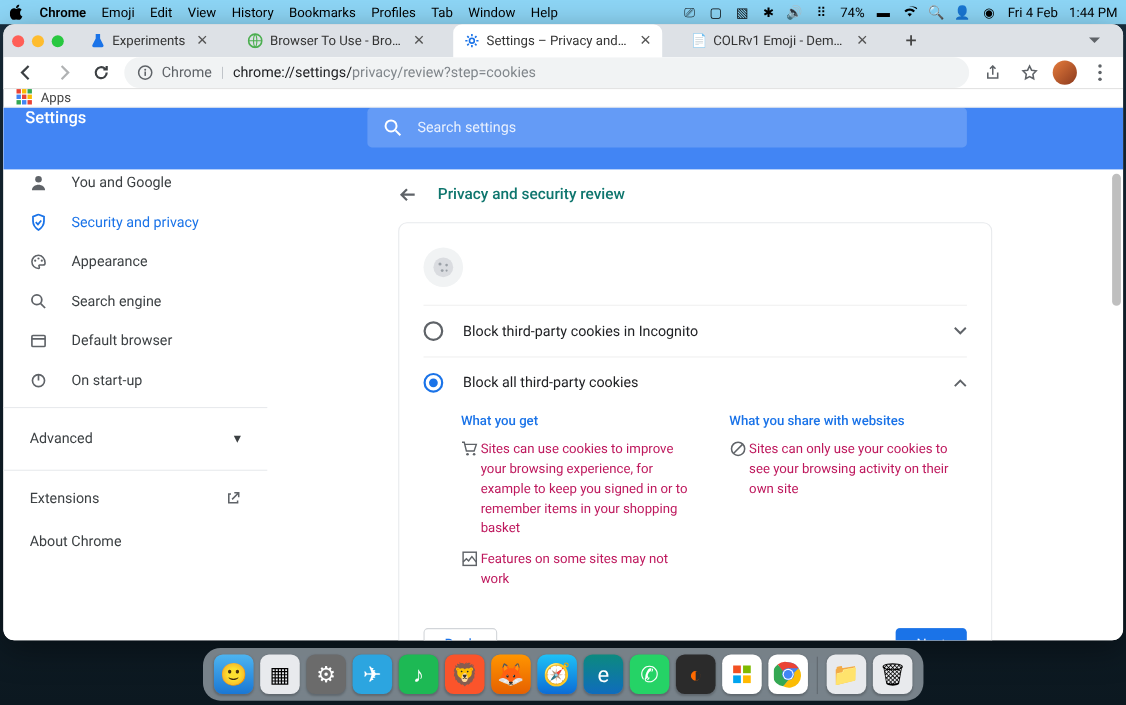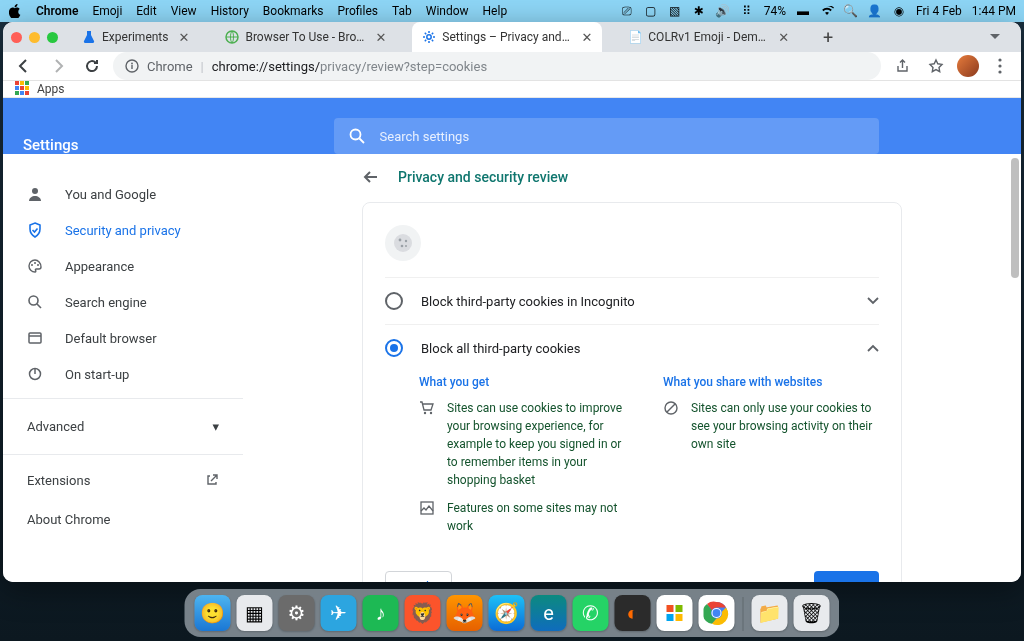--- a/index.html
+++ b/index.html
@@ -26,24 +26,24 @@
   .tbtn { width:26px; height:26px; display:flex; align-items:center; justify-content:center; color:#5f6368; border-radius:50%;}
   .omni { flex:1; height:28px; background:#f1f3f4; border-radius:14px; display:flex; align-items:center; padding:0 12px; font-size:13px; color:#5f6368; gap:8px;}
   .omni .url { color:#202124;}
   .omni .url .dim { color:#80868b;}
   .avatar { width:22px; height:22px; border-radius:50%; background:linear-gradient(135deg,#e67c3c,#8b3a1e);}
   .bookmarks { height:30px; border-bottom:1px solid #e8e8e8; display:flex; align-items:center; padding:0 12px; gap:6px; font-size:12px; color:#424242;}
   .appsico { width:16px; height:16px; display:grid; grid-template-columns:repeat(3,4px); grid-template-rows:repeat(3,4px); gap:1px;}
   .appsico span{ background:#ea4335;} .appsico span:nth-child(2){background:#fbbc04;} .appsico span:nth-child(3){background:#34a853;} .appsico span:nth-child(4){background:#4285f4;} .appsico span:nth-child(5){background:#ea4335;} .appsico span:nth-child(6){background:#fbbc04;} .appsico span:nth-child(7){background:#34a853;} .appsico span:nth-child(8){background:#4285f4;} .appsico span:nth-child(9){background:#ea4335;}
   
   .content { flex:1; display:flex; background:#fff; position:relative;}
-  .bluebar { position:absolute; top:0; left:0; right:0; height:56px; background:#4285f4; display:flex; align-items:flex-end; padding-left:20px; color:#fff; gap:255px; z-index:1;}
+  .bluebar { position:absolute; top:0; left:0; right:0; height:56px; background:#4285f4; display:flex; align-items:flex-start; padding-left:20px; color:#fff; gap:255px; z-index:1;}
   .bluebar h1 { font-size:15px; font-weight:500;}
   .searchset { width:545px; height:36px; background:rgba(255,255,255,.18); border-radius:4px; display:flex; align-items:center; padding:0 14px; gap:14px; color:#e8f0fe; font-size:13px;}
-  .sidebar { width:240px; padding-top:50px; font-size:13px;margin-top:28px;}
+  .sidebar { width:240px; padding-top:50px; font-size:13px;}
   .navitem { display:flex; align-items:center; gap:20px; padding:10px 24px; color:#3c4043; cursor:pointer;}
   .navitem.active { color:#1a73e8;}
   .navitem .nico { width:18px; text-align:center; color:#5f6368;}
   .navitem.active .nico { color:#1a73e8;}
   .advanced { padding:14px 24px; display:flex; justify-content:space-between; align-items:center; color:#3c4043; font-size:13px; border-top:0;}
   .sidedivider { border-top:1px solid #e8eaed; margin:6px 0 6px 0;}
   .ext { padding:12px 24px; display:flex; justify-content:space-between; color:#3c4043; font-size:13px;}
   .main { flex:1; padding-top:66px; display:flex; flex-direction:column; align-items:center; overflow-y:auto;}
   .pagehead { width:540px; display:flex; align-items:center; gap:18px; padding:4px 0 16px;}
   .pagehead h2 { font-size:14px; font-weight:500; color:#0f766e;}
@@ -53,21 +53,21 @@
   .cardhead h3 { font-size:14px; font-weight:500; color:#202124;}
   .opt { display:flex; align-items:center; gap:18px; padding:14px 0; border-top:1px solid #f0f0f0; font-size:13px; color:#202124; position:relative;}
   .opt:first-of-type { border-top:1px solid #f0f0f0;}
   .radio { width:18px; height:18px; border-radius:50%; border:2px solid #5f6368; position:relative; flex-shrink:0;}
   .radio.sel { border-color:#1a73e8;}
   .radio.sel::after { content:""; position:absolute; inset:3px; background:#1a73e8; border-radius:50%;}
   .chev { margin-left:auto; color:#5f6368;}
   .details { display:flex; gap:28px; padding:4px 0 8px 0; font-size:12px;}
   .col { flex:1;}
   .col h4 { color:#1a73e8; font-size:12px; font-weight:500; margin-bottom:10px;}
-  .row { display:flex; gap:10px; margin-bottom:10px; color:#14532d; line-height:1.5;}
+  .row { display:flex; margin-bottom:10px; color:#be185d; line-height:1.5;}
   .row .ri { width:18px; flex-shrink:0; color:#5f6368; padding-top:1px;}
   .cardfoot { display:flex; justify-content:space-between; align-items:center; margin-top:18px;}
   .btn { padding:7px 18px; border-radius:4px; font-size:13px; cursor:pointer; border:1px solid transparent;}
   .btn.back { border:1px solid #d2d5d9; color:#1a73e8; background:#fff;}
   .btn.next { background:#1a73e8; color:#fff;}
   .scrollbar { position:absolute; right:2px; top:60px; width:8px; height:120px; background:rgba(0,0,0,.25); border-radius:4px;}
   
   .dock { position:absolute; bottom:4px; left:50%; transform:translateX(-50%); background:rgba(210,218,226,.55); border-radius:16px; padding:6px 10px; display:flex; gap:6px; align-items:end; backdrop-filter:blur(6px);}
   .dockico { width:36px; height:36px; border-radius:8px; background:#fff; display:flex; align-items:center; justify-content:center; font-size:20px; box-shadow:0 1px 2px rgba(0,0,0,.2);}
   .docksep { width:1px; height:34px; background:rgba(0,0,0,.2); margin:0 2px;}

